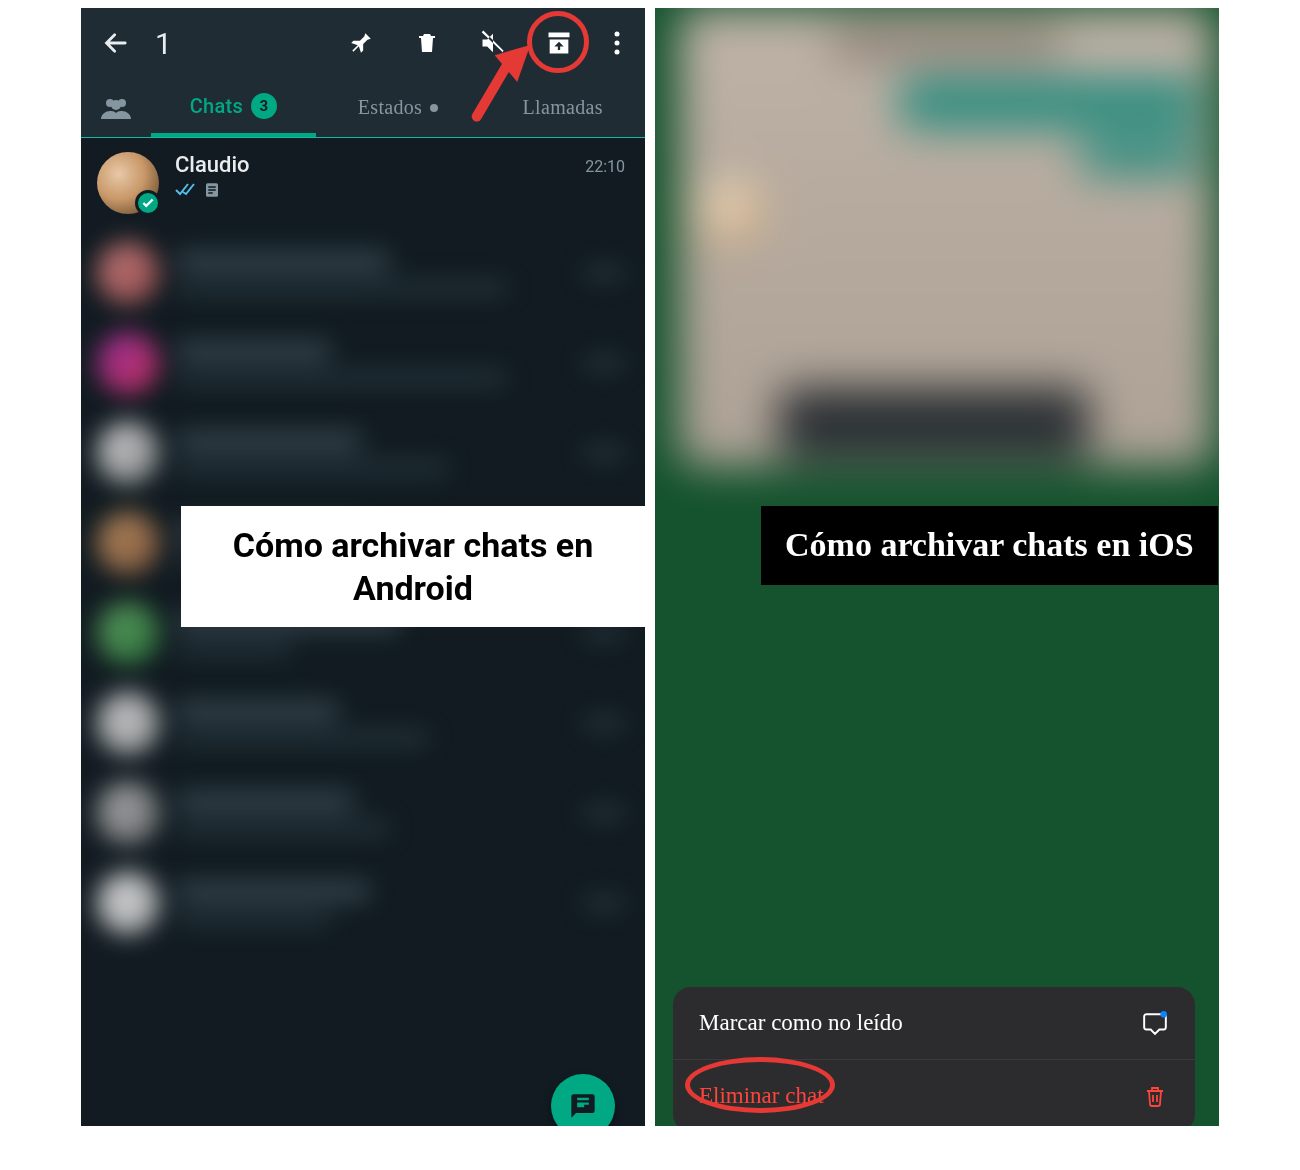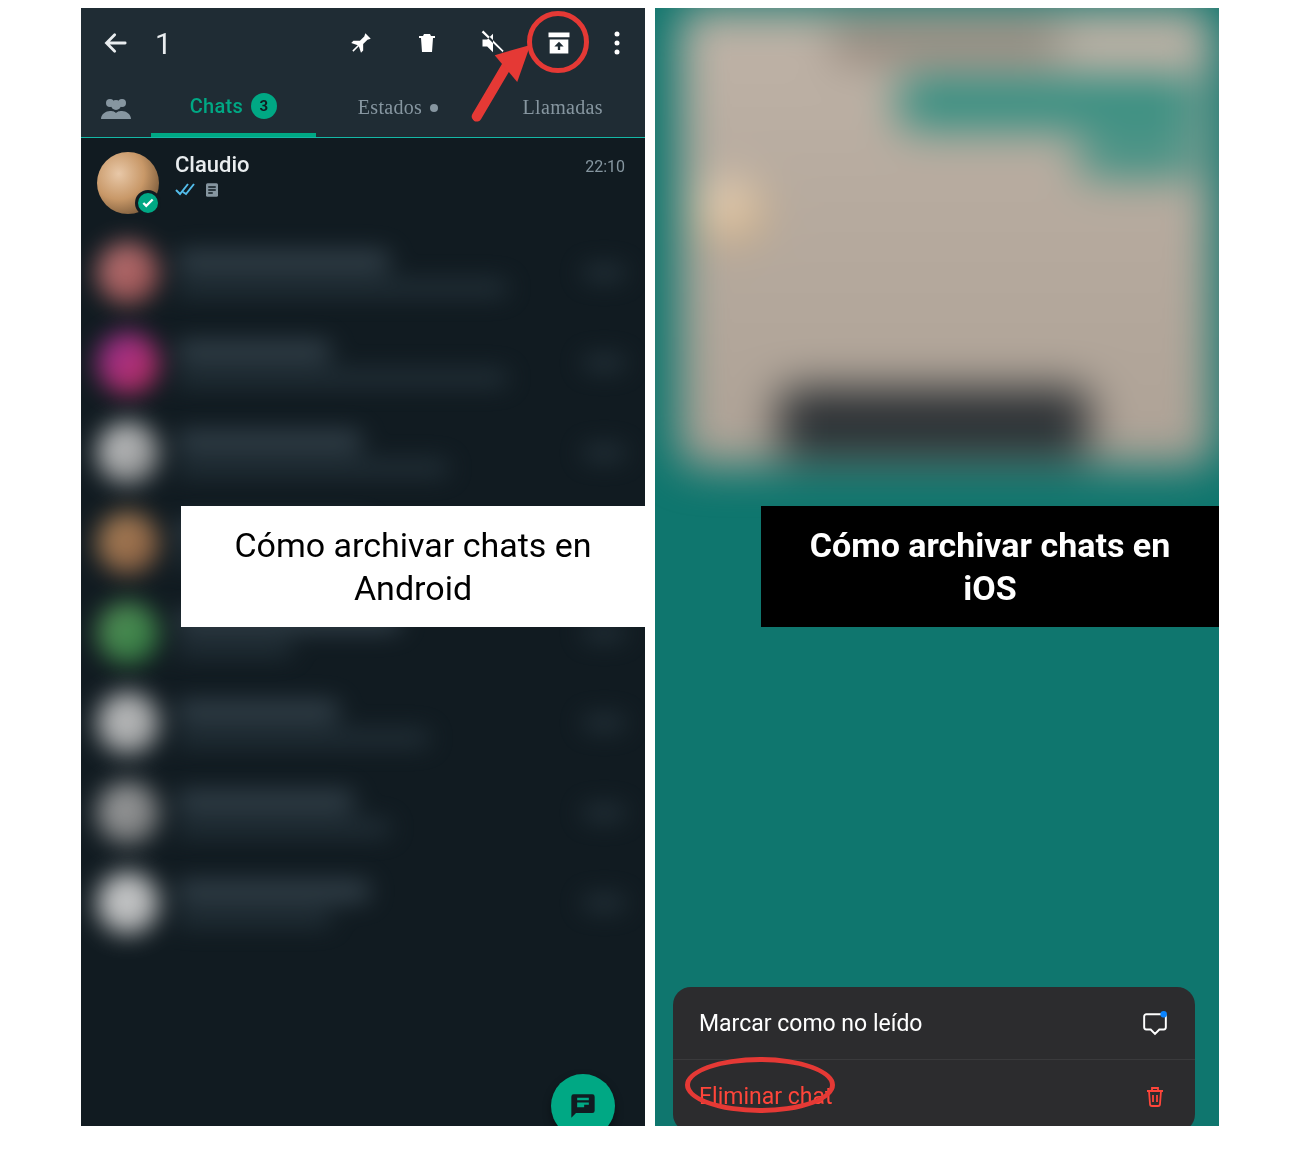--- a/index.html
+++ b/index.html
@@ -119,35 +119,36 @@
     .av3{background:linear-gradient(135deg,#eee,#999);}
     .av4{background:linear-gradient(135deg,#c96,#964);}
     .av5{background:linear-gradient(135deg,#6a6,#384);}
     .av6{background:linear-gradient(135deg,#ddd,#bbb);}
     .av7{background:linear-gradient(135deg,#bbb,#888);}
     .av8{background:linear-gradient(135deg,#eee,#ccc);}
 
     .caption-android {
       position:absolute; left:100px; top:498px;
       background:#fff; color:#000;
-      font-size:34px; font-weight:400; line-height:1.25;
+      font-size:34px; font-weight:700; line-height:1.25;
       padding:18px 24px; text-align:center;
     }
 
     .fab {
       position:absolute; right:30px; bottom:-12px;
       width:64px;height:64px;border-radius:50%;
       background:#00a884; display:flex;align-items:center;justify-content:center;
       box-shadow:0 4px 8px rgba(0,0,0,.4);
     }
 
     
     .ios {
-      background: #0f766e;
+      background: #14532d;
       color:#fff;
+      font-family:Liberation Serif, serif;
     }
     .ios-blur-bg {
       position:absolute; inset:0 0 330px 0;
       filter: blur(22px);
       overflow:hidden;
     }
     .ios-panel {
       position:absolute;
       left:24px; right:6px; top:0; bottom:330px;
       background: linear-gradient(180deg,#bfb3a7 0%, #b7ab9f 40%, #aea296 100%);

